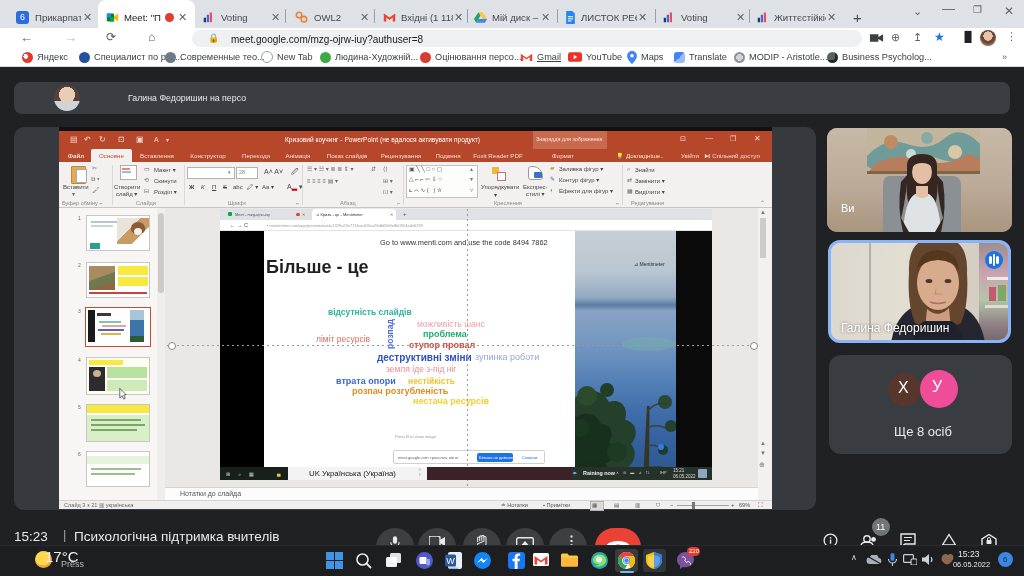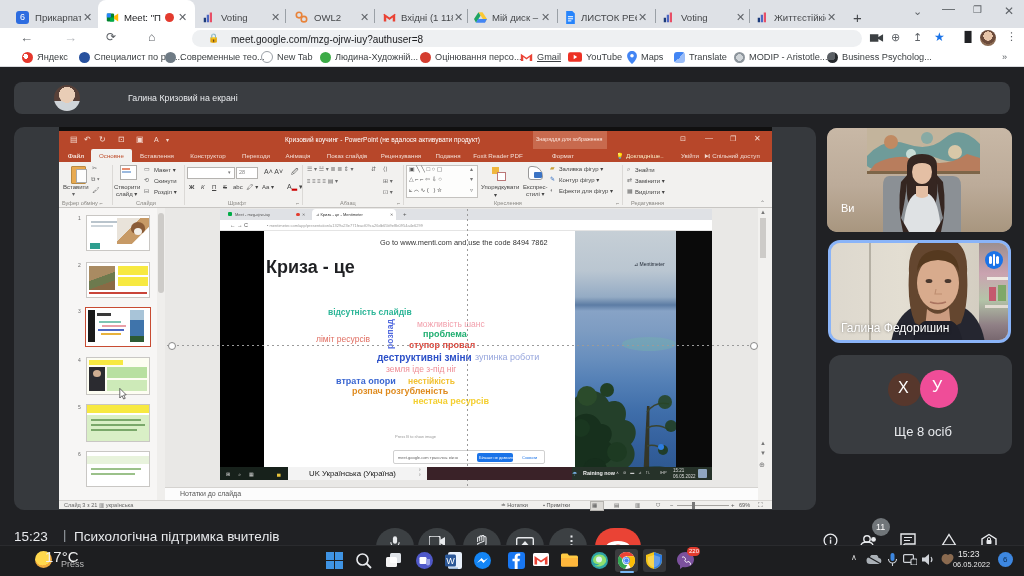--- a/index.html
+++ b/index.html
@@ -171,21 +171,21 @@
     <div class="bm" style="left:674px;"><span class="bmi" style="background:linear-gradient(135deg,#4285f4 0 50%,#9bbdf7 50%);border-radius:3px;"></span>Translate</div>
     <div class="bm" style="left:734px;"><span class="bmi" style="background:radial-gradient(circle,#cfd4d8 0 45%,#8d959c 46%);"></span>MODIP - Aristotle...</div>
     <div class="bm" style="left:827px;"><span class="bmi" style="background:radial-gradient(circle at 35% 35%,#5a5f64 0 45%,#26292c 46%);"></span>Business Psycholog...</div>
     <div class="bm" style="left:1002px;color:#5f6368;">»</div>
   </div>
 
   <div class="abs" style="left:0;top:67px;width:1024px;height:509px;background:#202124;"></div>
   <div id="meetheader">
     <div class="abs" style="left:14px;top:82px;width:996px;height:32px;background:#3a3d41;border-radius:8px;"></div>
     <span class="abs" style="left:54px;top:85px;width:26px;height:26px;border-radius:50%;background:radial-gradient(circle at 50% 38%,#e9cdb6 0 38%,transparent 39%),linear-gradient(180deg,#574038 0 62%,#cfd4d8 63%);"></span>
-    <span class="abs" style="left:128px;top:93px;font-size:8.8px;color:#e8eaed;">Галина Кризовий на екрані</span>
+    <span class="abs" style="left:128px;top:93px;font-size:8.8px;color:#e8eaed;">Галина Федоришин на персо</span>
   </div>
   <div id="sharetile">
     <div class="abs" style="left:14px;top:127px;width:802px;height:383px;background:#36393d;border-radius:10px;"></div>
   </div>
   <div id="ppt">
 
     <div class="abs" style="left:59px;top:127px;width:713px;height:382px;background:#f2f1ef;"></div>
     <div class="abs" style="left:59px;top:127px;width:713px;height:4px;background:#101010;"></div>
 
     <div class="abs" style="left:59px;top:131px;width:713px;height:18px;background:#b7472a;"></div>
@@ -412,21 +412,21 @@
         <circle cx="90" cy="30" r="7" fill="#274628" opacity="0.9"></circle>
         <circle cx="96" cy="54" r="6" fill="#223e23" opacity="0.9"></circle>
         <circle cx="88" cy="78" r="5" fill="#1e3a1f" opacity="0.9"></circle>
         <path d="M36 108 C 50 96, 70 92, 101 96 L 101 108 Z" fill="#1a3521"></path>
       </svg>
       <div class="abs" style="left:658px;top:444px;width:6px;height:6px;border-radius:50%;background:#2e7de0;"></div>
       <div class="abs" style="left:676px;top:231px;width:36px;height:249px;background:#0a0a0a;"></div>
       <span class="abs" style="left:634px;top:261px;font-size:5px;color:#1c2430;white-space:nowrap;">⊿ Mentimeter</span>
 
       <span class="abs" style="left:380px;top:238px;font-size:7.4px;color:#333;white-space:nowrap;">Go to www.menti.com and use the code 8494 7862</span>
-      <span class="abs" style="left:266px;top:257px;font-size:18px;font-weight:bold;color:#1f2023;white-space:nowrap;">Криза - це</span>
+      <span class="abs" style="left:266px;top:257px;font-size:18px;font-weight:bold;color:#1f2023;white-space:nowrap;">Більше - це</span>
       <span class="wc" style="left:328px;top:307px;font-size:8.5px;color:#2bb597;">відсутність слайдів</span>
       <span class="wc" style="left:390px;top:334px;font-size:8.5px;color:#5069de;transform:translate(-50%,-50%) rotate(-90deg);white-space:nowrap;">розпад</span>
       <span class="wc" style="left:417px;top:319px;font-size:8.5px;color:#f2a0ac;font-weight:normal;">можливість шанс</span>
       <span class="wc" style="left:316px;top:334px;font-size:8.5px;color:#e06e62;font-weight:normal;">ліміт ресурсів</span>
       <span class="wc" style="left:423px;top:329px;font-size:9px;color:#1fae70;">проблема</span>
       <span class="wc" style="left:409px;top:340px;font-size:9px;color:#d9453a;">ступор провал</span>
       <span class="wc" style="left:377px;top:352px;font-size:10px;color:#2c50c8;">деструктивні зміни</span>
       <span class="wc" style="left:475px;top:352px;font-size:9px;color:#97a6dd;font-weight:normal;">зупинка роботи</span>
       <span class="wc" style="left:386px;top:364px;font-size:8.5px;color:#ef8c94;font-weight:normal;">земля іде з-під ніг</span>
       <span class="wc" style="left:336px;top:376px;font-size:9px;color:#3a66d1;">втрата опори</span>

